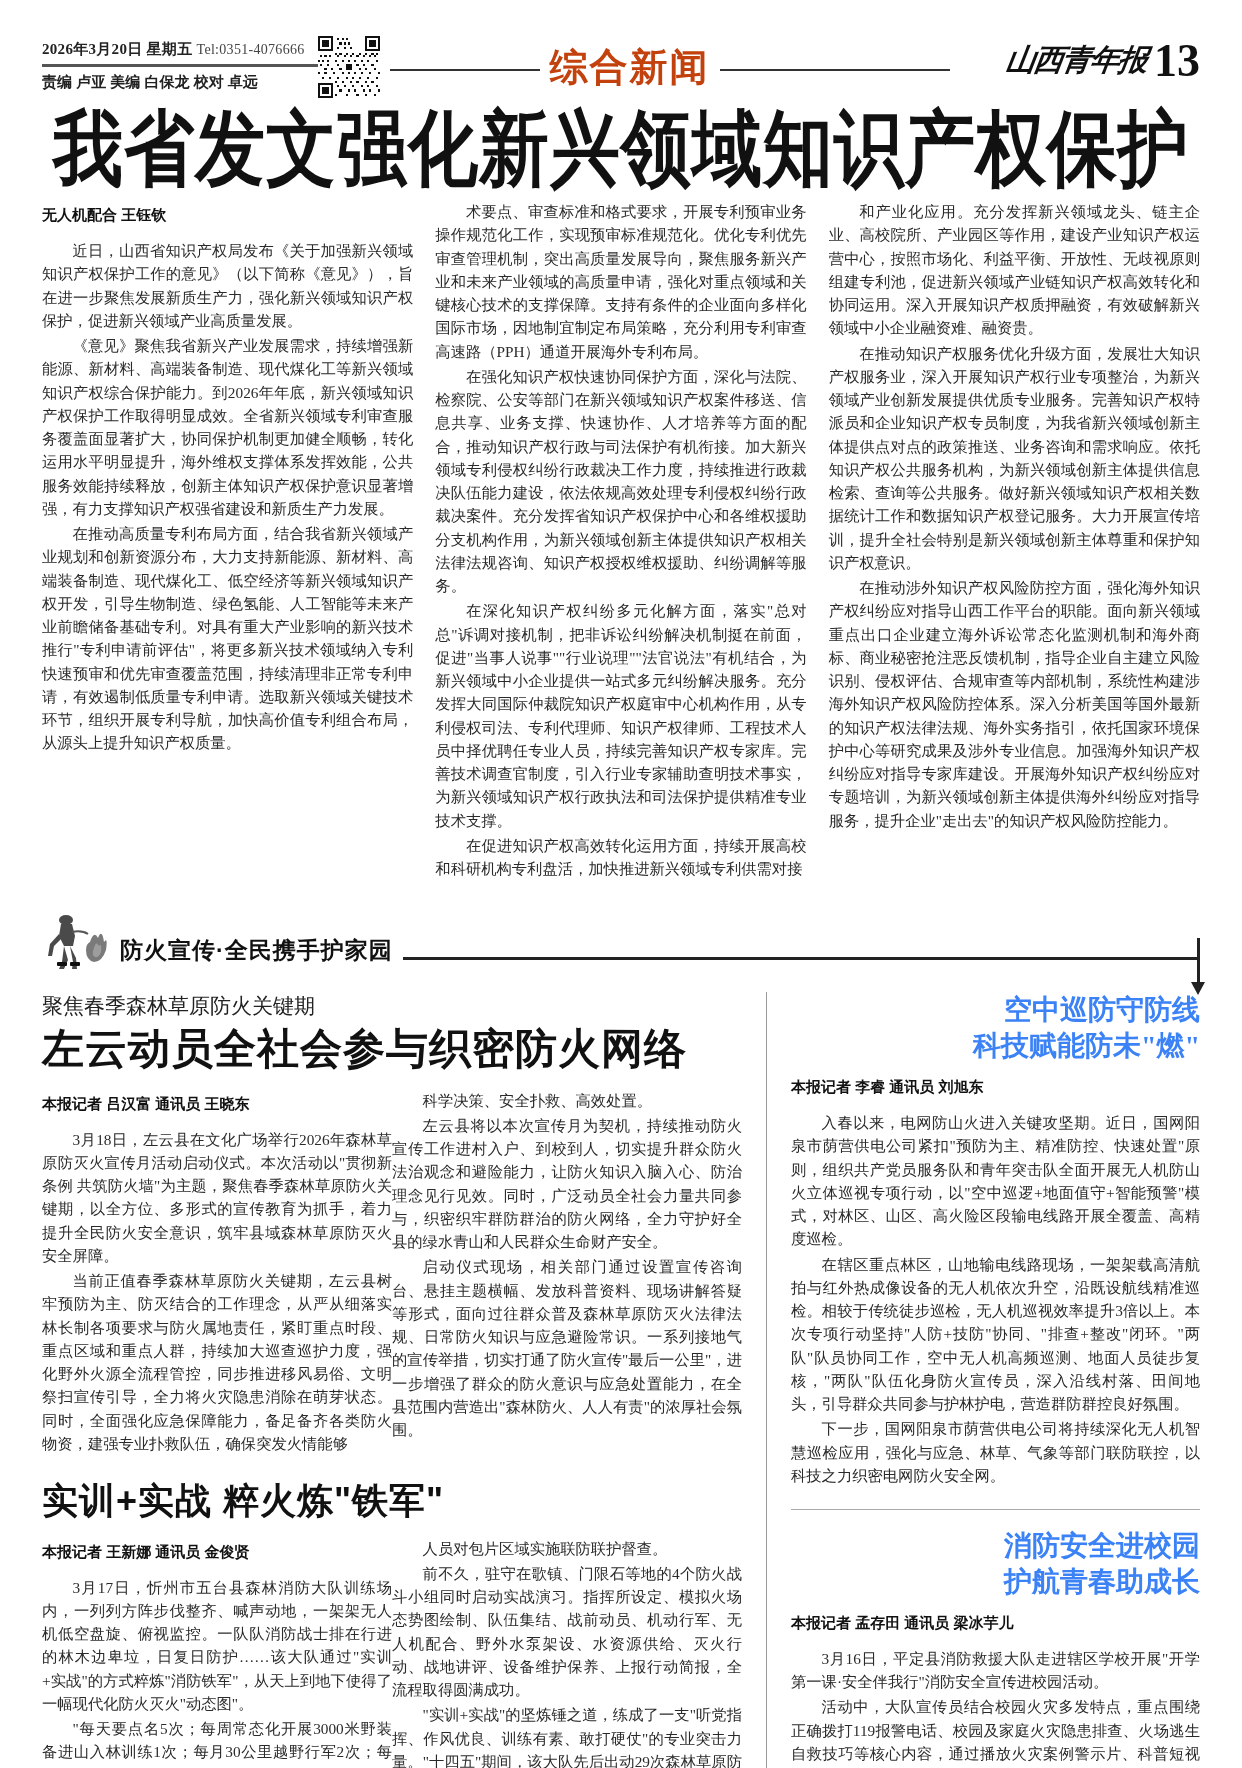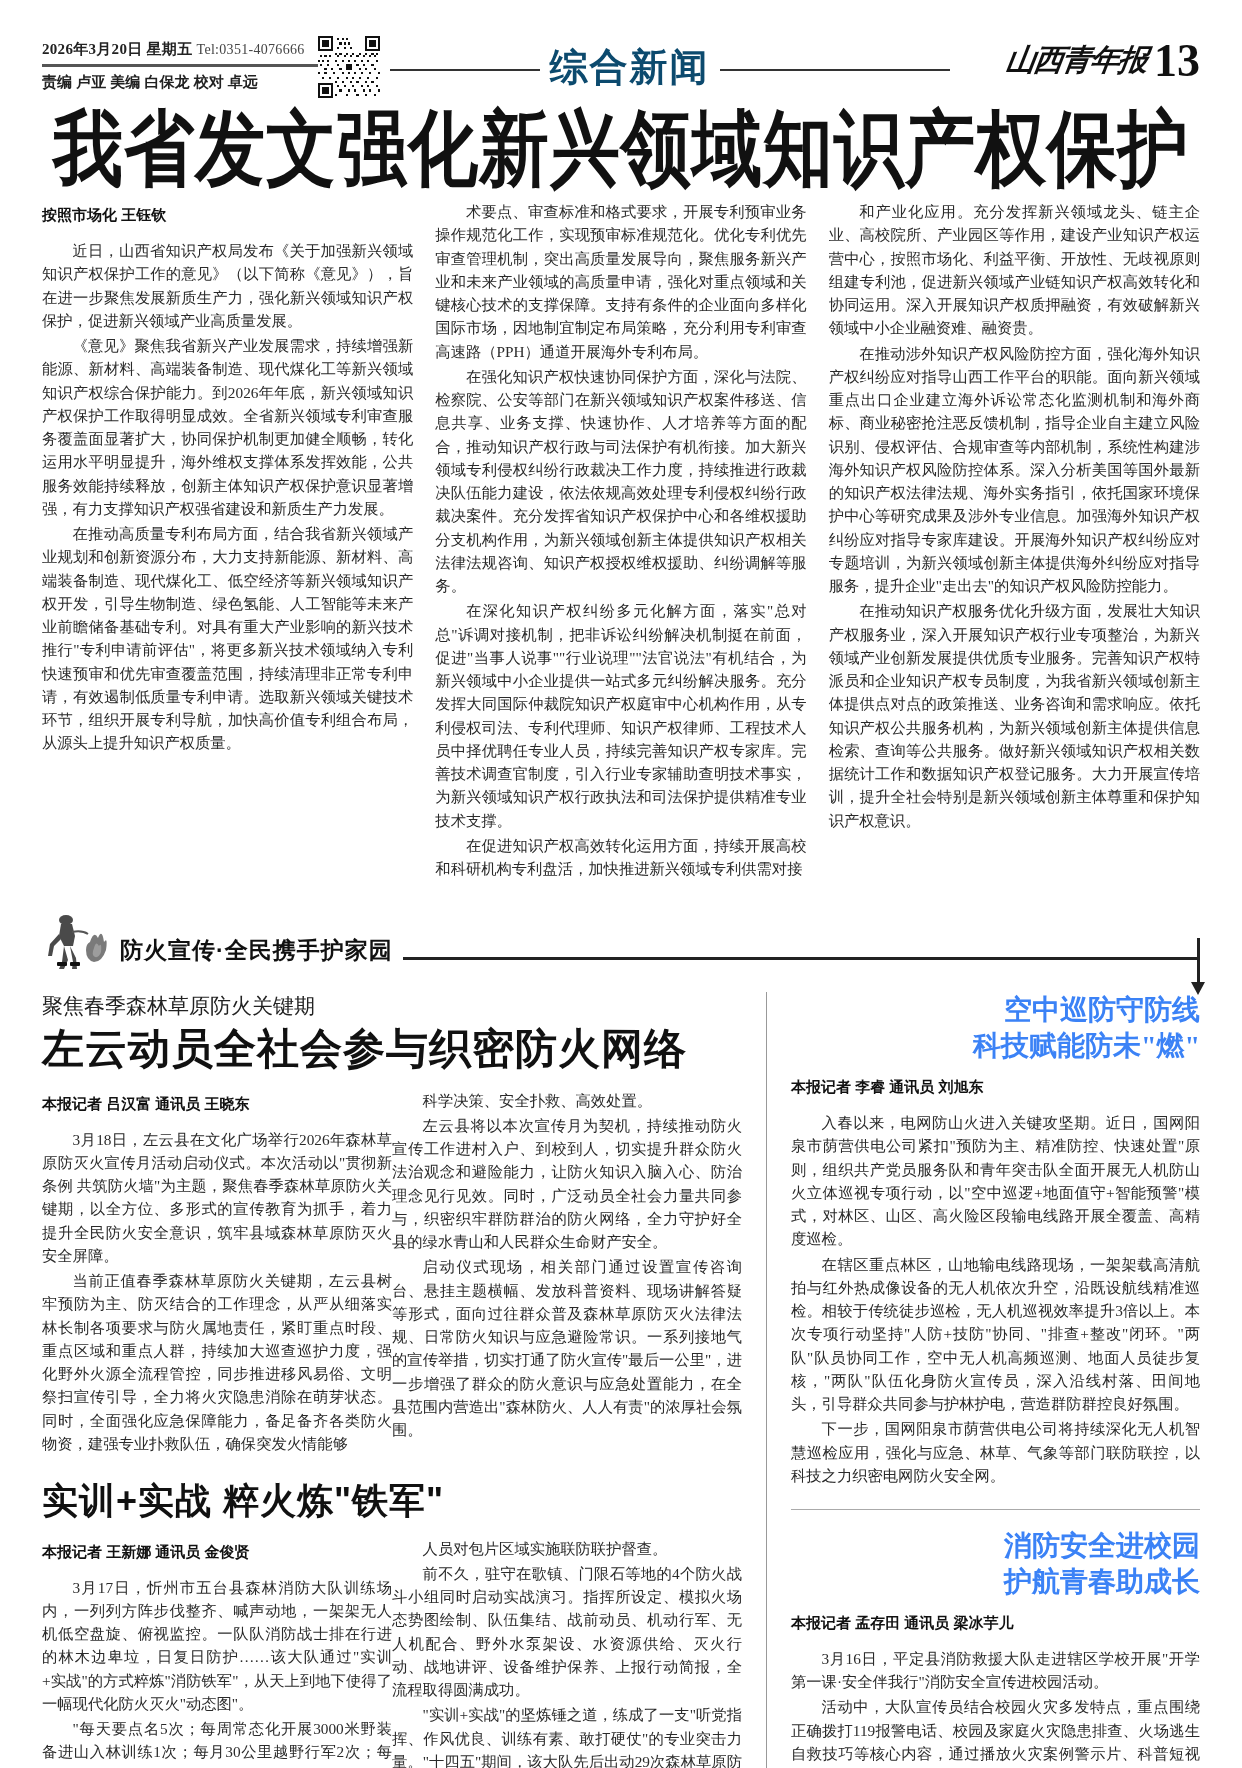--- a/index.html
+++ b/index.html
@@ -14,21 +14,21 @@
 
   
   .masthead{display:flex;align-items:flex-start;padding:34px 42px 0 42px;height:92px;box-sizing:border-box;}
   .mast-left{width:330px;padding-top:6px;}
   .mast-line1{font-family:Liberation Serif, serif;font-size:15px;font-weight:bold;letter-spacing:.3px;color:#222;white-space:nowrap;}
   .mast-line1 .tel{font-weight:normal;color:#444;font-size:14px;}
   .mast-rule{height:3px;background:#555;margin:5px 0 6px 0;width:100%;}
   .mast-line2{font-family:"Liberation Sans","DejaVu Sans",sans-serif;font-size:15px;font-weight:bold;color:#222;white-space:nowrap;}
   .mast-center{flex:1;display:flex;align-items:center;justify-content:center;gap:10px;padding-top:2px;}
   .qr{width:62px;height:62px;flex:none;}
-  .sec-name{font-family:"Liberation Serif","DejaVu Serif",serif;font-size:38px;font-weight:bold;letter-spacing:2px;color:#0c4a6e;white-space:nowrap;}
+  .sec-name{font-family:"Liberation Serif","DejaVu Serif",serif;font-size:38px;font-weight:bold;letter-spacing:2px;color:#c2410c;white-space:nowrap;}
   .mast-dash{height:2px;background:#333;width:150px;margin-top:6px;}
   .mast-right{display:flex;align-items:center;gap:8px;padding-top:6px;width:300px;justify-content:flex-end;}
   .paper-logo{font-family:"Liberation Serif","DejaVu Serif",serif;font-style:italic;font-weight:bold;font-size:30px;color:#111;letter-spacing:-2px;transform:skewX(-8deg);white-space:nowrap;}
   .page-num{font-family:"Liberation Serif","DejaVu Serif",serif;font-size:46px;font-weight:bold;color:#111;line-height:.9;}
 
   
   .lead-headline{
     text-align:center;font-weight:bold;
     font-family:"Liberation Sans","DejaVu Sans",sans-serif;
     font-size:70px;letter-spacing:1px;color:#111;
@@ -213,35 +213,35 @@
     <div class="mast-right">
       <div class="paper-logo">山西青年报</div>
       <div class="page-num">13</div>
     </div>
   </div>
 
   <div class="lead-headline">我省发文强化新兴领域知识产权保护</div>
 
   <div class="cols3">
     <div class="col">
-      <div class="byline">按照市场化  王钰钦</div>
+      <div class="byline">无人机配合  王钰钦</div>
       <p class="bd">近日，山西省知识产权局发布《关于加强新兴领域知识产权保护工作的意见》（以下简称《意见》），旨在进一步聚焦发展新质生产力，强化新兴领域知识产权保护，促进新兴领域产业高质量发展。</p>
       <p class="bd">《意见》聚焦我省新兴产业发展需求，持续增强新能源、新材料、高端装备制造、现代煤化工等新兴领域知识产权综合保护能力。到2026年年底，新兴领域知识产权保护工作取得明显成效。全省新兴领域专利审查服务覆盖面显著扩大，协同保护机制更加健全顺畅，转化运用水平明显提升，海外维权支撑体系发挥效能，公共服务效能持续释放，创新主体知识产权保护意识显著增强，有力支撑知识产权强省建设和新质生产力发展。</p>
       <p class="bd">在推动高质量专利布局方面，结合我省新兴领域产业规划和创新资源分布，大力支持新能源、新材料、高端装备制造、现代煤化工、低空经济等新兴领域知识产权开发，引导生物制造、绿色氢能、人工智能等未来产业前瞻储备基础专利。对具有重大产业影响的新兴技术推行"专利申请前评估"，将更多新兴技术领域纳入专利快速预审和优先审查覆盖范围，持续清理非正常专利申请，有效遏制低质量专利申请。选取新兴领域关键技术环节，组织开展专利导航，加快高价值专利组合布局，从源头上提升知识产权质量。</p>
     </div>
     <div class="col">
       <p class="bd">术要点、审查标准和格式要求，开展专利预审业务操作规范化工作，实现预审标准规范化。优化专利优先审查管理机制，突出高质量发展导向，聚焦服务新兴产业和未来产业领域的高质量申请，强化对重点领域和关键核心技术的支撑保障。支持有条件的企业面向多样化国际市场，因地制宜制定布局策略，充分利用专利审查高速路（PPH）通道开展海外专利布局。</p>
       <p class="bd">在强化知识产权快速协同保护方面，深化与法院、检察院、公安等部门在新兴领域知识产权案件移送、信息共享、业务支撑、快速协作、人才培养等方面的配合，推动知识产权行政与司法保护有机衔接。加大新兴领域专利侵权纠纷行政裁决工作力度，持续推进行政裁决队伍能力建设，依法依规高效处理专利侵权纠纷行政裁决案件。充分发挥省知识产权保护中心和各维权援助分支机构作用，为新兴领域创新主体提供知识产权相关法律法规咨询、知识产权授权维权援助、纠纷调解等服务。</p>
       <p class="bd">在深化知识产权纠纷多元化解方面，落实"总对总"诉调对接机制，把非诉讼纠纷解决机制挺在前面，促进"当事人说事""行业说理""法官说法"有机结合，为新兴领域中小企业提供一站式多元纠纷解决服务。充分发挥大同国际仲裁院知识产权庭审中心机构作用，从专利侵权司法、专利代理师、知识产权律师、工程技术人员中择优聘任专业人员，持续完善知识产权专家库。完善技术调查官制度，引入行业专家辅助查明技术事实，为新兴领域知识产权行政执法和司法保护提供精准专业技术支撑。</p>
       <p class="bd">在促进知识产权高效转化运用方面，持续开展高校和科研机构专利盘活，加快推进新兴领域专利供需对接</p>
     </div>
     <div class="col">
       <p class="bd">和产业化应用。充分发挥新兴领域龙头、链主企业、高校院所、产业园区等作用，建设产业知识产权运营中心，按照市场化、利益平衡、开放性、无歧视原则组建专利池，促进新兴领域产业链知识产权高效转化和协同运用。深入开展知识产权质押融资，有效破解新兴领域中小企业融资难、融资贵。</p>
+      <p class="bd">在推动知识产权服务优化升级方面，发展壮大知识产权服务业，深入开展知识产权行业专项整治，为新兴领域产业创新发展提供优质专业服务。完善知识产权特派员和企业知识产权专员制度，为我省新兴领域创新主体提供点对点的政策推送、业务咨询和需求响应。依托知识产权公共服务机构，为新兴领域创新主体提供信息检索、查询等公共服务。做好新兴领域知识产权相关数据统计工作和数据知识产权登记服务。大力开展宣传培训，提升全社会特别是新兴领域创新主体尊重和保护知识产权意识。</p>
       <p class="bd">在推动涉外知识产权风险防控方面，强化海外知识产权纠纷应对指导山西工作平台的职能。面向新兴领域重点出口企业建立海外诉讼常态化监测机制和海外商标、商业秘密抢注恶反馈机制，指导企业自主建立风险识别、侵权评估、合规审查等内部机制，系统性构建涉海外知识产权风险防控体系。深入分析美国等国外最新的知识产权法律法规、海外实务指引，依托国家环境保护中心等研究成果及涉外专业信息。加强海外知识产权纠纷应对指导专家库建设。开展海外知识产权纠纷应对专题培训，为新兴领域创新主体提供海外纠纷应对指导服务，提升企业"走出去"的知识产权风险防控能力。</p>
-      <p class="bd">在推动知识产权服务优化升级方面，发展壮大知识产权服务业，深入开展知识产权行业专项整治，为新兴领域产业创新发展提供优质专业服务。完善知识产权特派员和企业知识产权专员制度，为我省新兴领域创新主体提供点对点的政策推送、业务咨询和需求响应。依托知识产权公共服务机构，为新兴领域创新主体提供信息检索、查询等公共服务。做好新兴领域知识产权相关数据统计工作和数据知识产权登记服务。大力开展宣传培训，提升全社会特别是新兴领域创新主体尊重和保护知识产权意识。</p>
     </div>
   </div>
 
   <div class="fire-banner">
     <div class="fb-inner">
       <svg class="fb-icon" viewBox="0 0 78 58">
         <g fill="#4a4a4a">
           <ellipse cx="24" cy="8" rx="7" ry="5"></ellipse>
           <path d="M19 12 L30 12 L33 24 L31 34 L22 34 L17 24 Z"></path>
           <path d="M17 22 L8 32 L6 44 L10 44 L12 34 L19 27 Z"></path>

